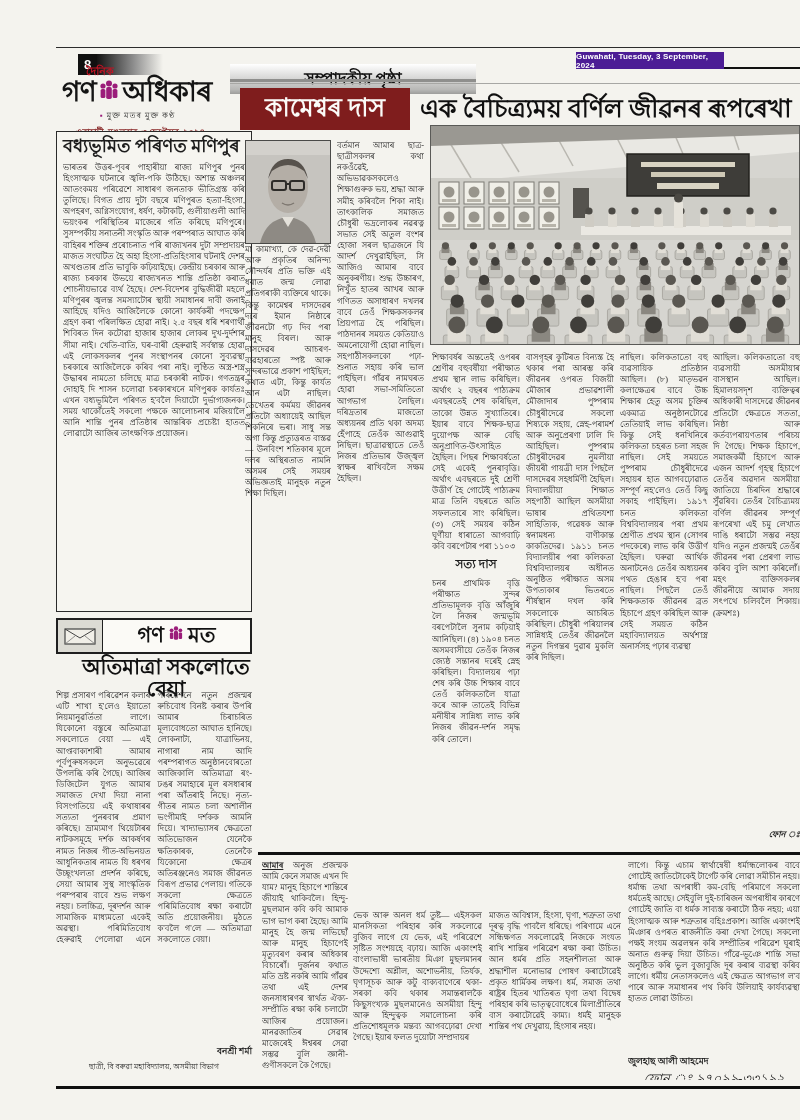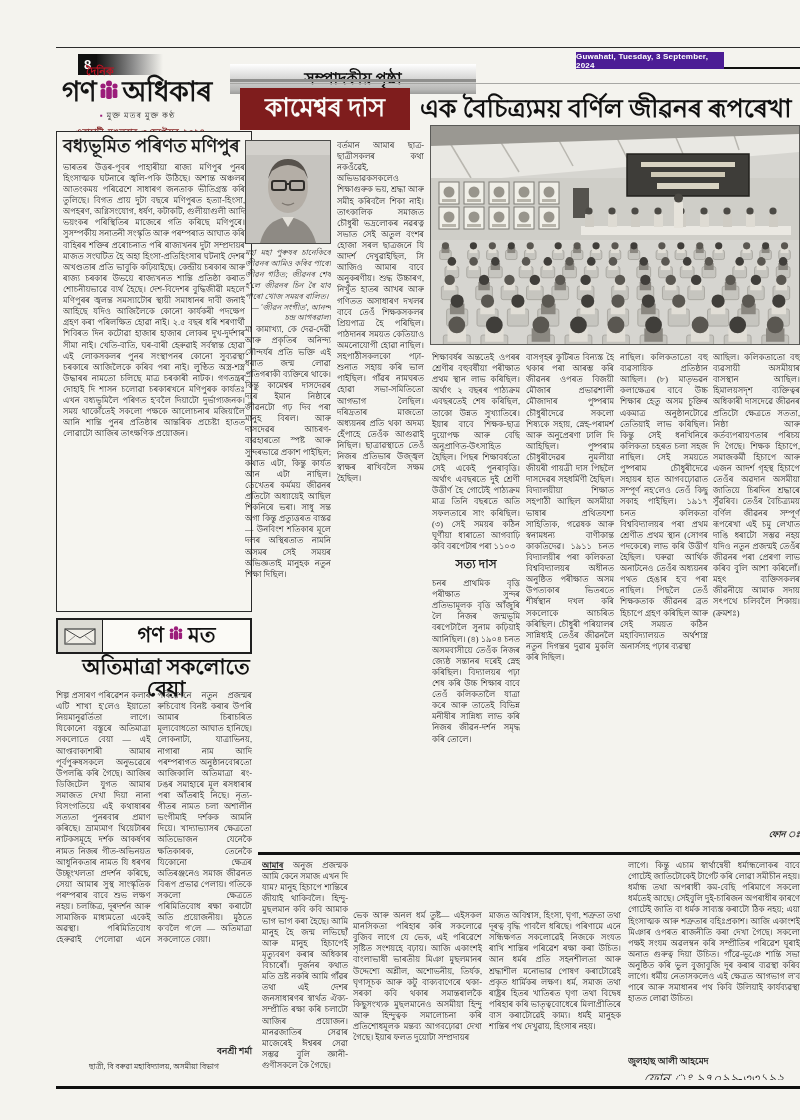--- a/index.html
+++ b/index.html
@@ -164,24 +164,20 @@
         <rect x="0" y="0" width="84" height="14" fill="#d3d1cc"></rect>
         <ellipse cx="42" cy="46" rx="20" ry="26" fill="#b4aea6"></ellipse>
         <path d="M22,38 Q26,18 42,18 Q58,18 62,38 L58,30 Q50,24 42,24 Q34,24 26,30 Z" fill="#57524c"></path>
         <rect x="26" y="40" width="14" height="9" rx="2" fill="none" stroke="#2e2c29" stroke-width="2"></rect>
         <rect x="44" y="40" width="14" height="9" rx="2" fill="none" stroke="#2e2c29" stroke-width="2"></rect>
         <line x1="40" y1="43" x2="44" y2="43" stroke="#2e2c29" stroke-width="2"></line>
         <path d="M36,62 Q42,66 48,62" fill="none" stroke="#7d7770" stroke-width="1.5"></path>
         <path d="M14,102 Q20,78 42,76 Q64,78 70,102 Z" fill="#8e8a84"></path>
         <path d="M36,76 L42,86 L48,76 Z" fill="#e4e1da"></path>
       </svg>
-    </div>
-    <div class="quote">
-      <span>মহা মহা পুৰুষৰ চানেকিৰে জীৱনৰ আমিও কৰিব পাৰো জীৱন গঠিত; জীৱনৰ শেষ হ'লে জীৱনৰ চিন ৰৈ যাব পাৰো খোজ সময়ৰ বালিত।</span>
-      <span class="attr">— 'জীৱন সংগীত', আনন্দ চন্দ্ৰ আগৰৱালা</span>
     </div>
     <div class="body-txt" style="height:470px;">মা কামাখ্যা, কে দেৱ-দেৱী আৰু প্ৰকৃতিৰ অনিন্দ্য সৌন্দৰ্যৰ প্ৰতি ভক্তি এই ধৰাত জন্ম লোৱা প্ৰতিগৰাকী ব্যক্তিৰে থাকে। কিন্তু কামেশ্বৰ দাসদেৱৰ দৰে ইমান নিষ্ঠাৰে জীৱনটো গঢ় দিব পৰা মানুহ বিৰল। আৰু দাসদেৱৰ আচৰণ-ব্যৱহাৰতো স্পষ্ট আৰু সুন্দৰভাৱে প্ৰকাশ পাইছিল; কথাত এটা, কিন্তু কাৰ্যত আন এটা নাছিল। তেখেতৰ কৰ্মময় জীৱনৰ প্ৰতিটো অধ্যায়েই আছিল শিকনিৰে ভৰা। সাধু সন্ত অগা কিন্তু প্ৰত্যুত্তৰত বাস্তৱ— উনবিংশ শতিকাৰ মূলে দলৰ অস্থিৰতাত নামনি অসমৰ সেই সময়ৰ অভিজ্ঞতাই মানুহক নতুন শিক্ষা দিছিল।</div>
   </div>
 
   <div class="col body-txt" style="left:92px;top:0;width:87px;height:705px;">বৰ্তমান আমাৰ ছাত্ৰ-ছাত্ৰীসকলৰ কথা নকওঁৱেই, অভিভাৱকসকলেও শিক্ষাগুৰুক ভয়, শ্ৰদ্ধা আৰু সমীহ কৰিবলৈ শিকা নাই। তাৎকালিক সমাজত চৌধুৰী ভদ্ৰলোকৰ নৱৰত্ন সভাত সেই অতুল বংশৰ হোজা সৰল ছাত্ৰজনে যি আদৰ্শ দেখুৱাইছিল, সি আজিও আমাৰ বাবে অনুকৰণীয়। শুদ্ধ উচ্চাৰণ, নিখুঁত হাতৰ আখৰ আৰু গণিতত অসাধাৰণ দখলৰ বাবে তেওঁ শিক্ষকসকলৰ প্ৰিয়পাত্ৰ হৈ পৰিছিল। পাঠদানৰ সময়ত কেতিয়াও অমনোযোগী হোৱা নাছিল। সহপাঠীসকলকো পঢ়া-শুনাত সহায় কৰি ভাল পাইছিল। গাঁৱৰ নামঘৰত হোৱা সভা-সমিতিতো আগভাগ লৈছিল। দৰিদ্ৰতাৰ মাজতো অধ্যয়নৰ প্ৰতি থকা অদম্য হেঁপাহে তেওঁক আগুৱাই নিছিল। ছাত্ৰাৱস্থাতে তেওঁ নিজৰ প্ৰতিভাৰ উজ্জ্বল স্বাক্ষৰ ৰাখিবলৈ সক্ষম হৈছিল।</div>
 
   <div class="col photo-frame">
     <svg id="photoSvg" width="368" height="218" viewBox="0 0 368 218">
       <rect width="368" height="218" fill="#d6d5d0"></rect>
       <polygon points="0,0 368,0 368,26 0,58" fill="#e9e8e3"></polygon>

